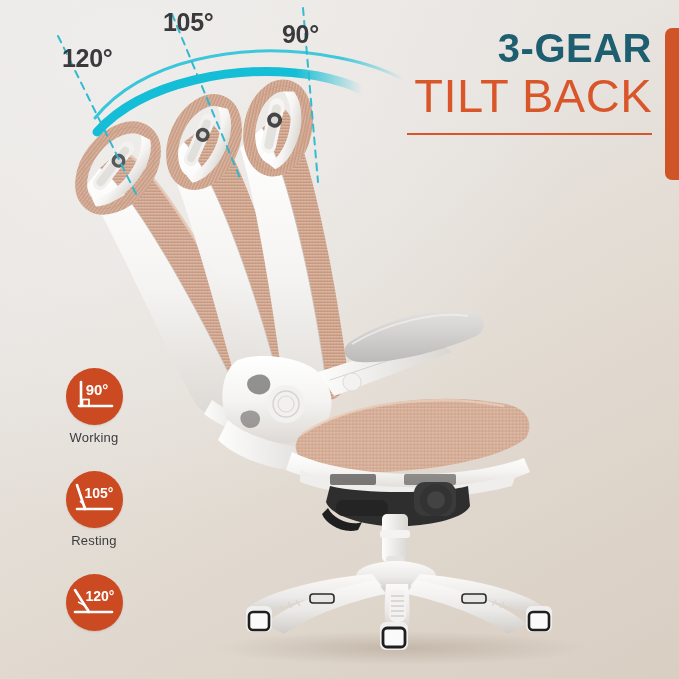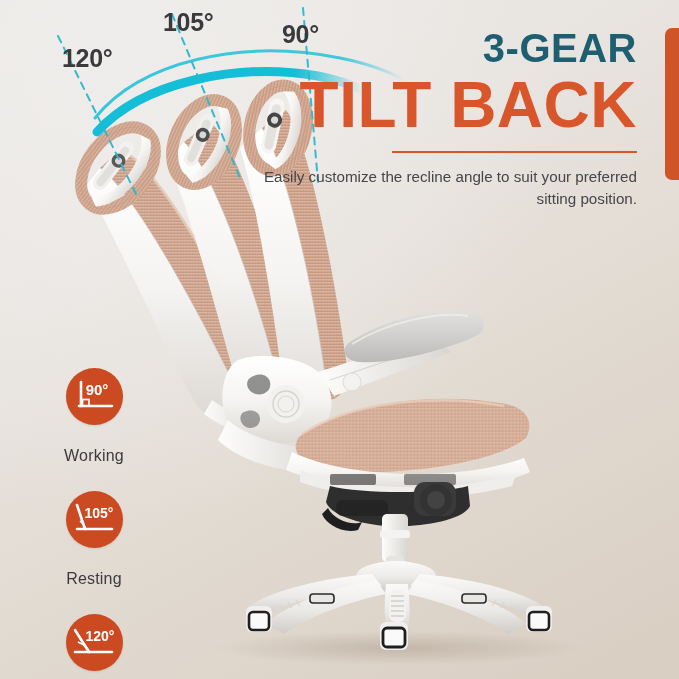--- a/index.html
+++ b/index.html
@@ -17,28 +17,28 @@
   }
 
   
   .accent-bar{
     position:absolute;left:665px;top:28px;width:16px;height:152px;
     background:#cf5529;border-radius:7px 0 0 7px;
   }
 
   
   .headline{
-    position:absolute;right:42px;top:28px;width:380px;text-align:right;
+    position:absolute;right:27px;top:28px;width:380px;text-align:right;
   }
   .h-gear{
     font-size:40px;font-weight:bold;color:#1d5e70;letter-spacing:.5px;
     line-height:1.02;margin:0;
   }
   .h-tilt{
-    font-size:64px;font-weight:bold;color:#d9562a;letter-spacing:.5px;
+    font-size:47px;font-weight:normal;color:#d9562a;letter-spacing:.5px;
     line-height:1.08;margin:2px 0 0 0;white-space:nowrap;
   }
   .h-rule{
     margin:11px 0 0 auto;width:245px;height:2px;background:#d9562a;
   }
   .h-sub{
     margin:13px 0 0 0;font-size:15.2px;line-height:1.45;color:#45454a;
     font-weight:400;
   }
 
@@ -54,21 +54,21 @@
   
   .badges{position:absolute;left:38px;top:368px;width:112px;}
   .badge{margin-bottom:26px;text-align:center;}
   .badge-circle{
     width:57px;height:57px;border-radius:50%;background:#cb4a21;
     margin:0 auto;position:relative;
     box-shadow:0 1px 2px rgba(0,0,0,.10);
   }
   .badge-circle svg{position:absolute;left:0;top:0;}
   .badge-label{
-    margin-top:22px;font-size:16px;color:#3b3b3d;letter-spacing:.2px;
+    margin-top:5px;font-size:13px;color:#3b3b3d;letter-spacing:.2px;
   }
   .badge:last-child{margin-bottom:0;}
 </style>
 </head>
 <body>
 
 <div id="stage">
 
   <svg width="679" height="679" viewBox="0 0 679 679" style="position:absolute;left:0;top:0;">
     <defs>
@@ -318,21 +318,20 @@
   <div class="ang-label ang-120">120°</div>
   <div class="ang-label ang-105">105°</div>
   <div class="ang-label ang-90">90°</div>
 
   <div class="accent-bar"></div>
 
   <div class="headline">
     <div class="h-gear">3-GEAR</div>
     <div class="h-tilt">TILT BACK</div>
     <div class="h-rule"></div>
-    <div class="h-sub">Easily customize the recline angle to suit your preferred sitting position.</div>
   </div>
 
   <div class="badges">
 
     <div class="badge">
       <div class="badge-circle">
         <svg width="57" height="57" viewBox="0 0 57 57">
           <g stroke="#ffffff" stroke-width="2.6" fill="none" stroke-linecap="round">
             <path d="M15 14 L15 38"></path>
             <path d="M13 38 L46 38"></path>

